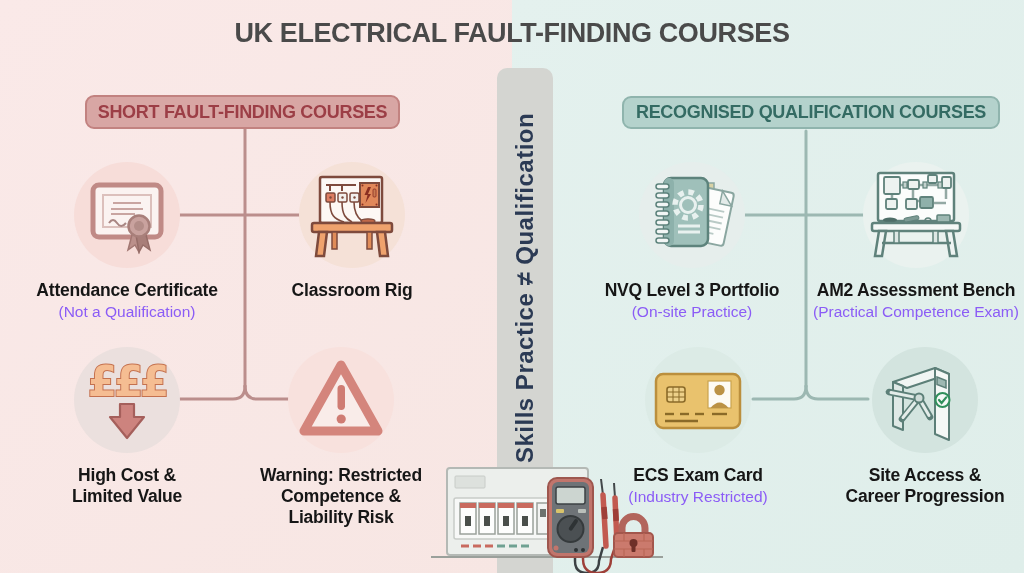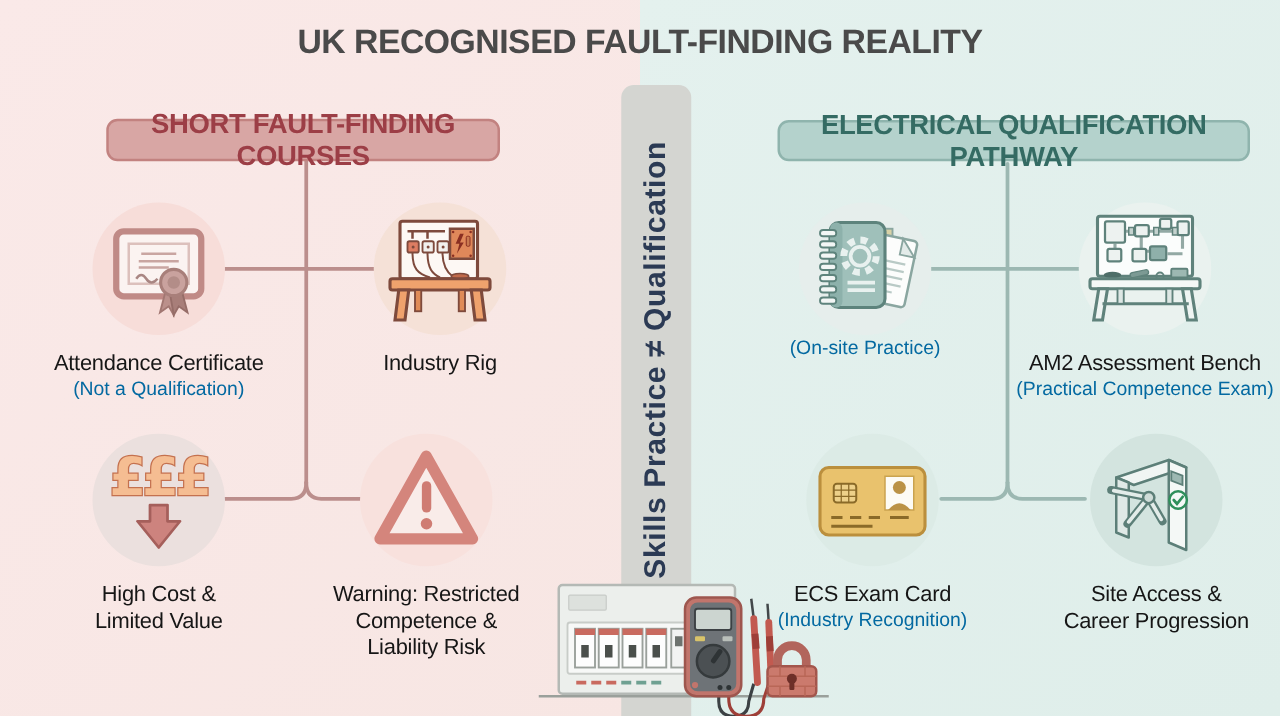--- a/index.html
+++ b/index.html
@@ -20,48 +20,48 @@
     background:#d4d5d1;border-radius:10px 10px 0 0;z-index:1;
   }
   .divider-text{
     position:absolute;left:0;top:0;width:100%;height:440px;
     display:flex;align-items:center;justify-content:center;
     writing-mode:vertical-rl;transform:rotate(180deg);
     font-size:24px;font-weight:700;color:#2b3a54;letter-spacing:0.5px;
   }
   .hdr{
     position:absolute;box-sizing:border-box;text-align:center;
-    border-radius:9px;font-weight:700;font-size:22px;letter-spacing:-0.3px;
+    border-radius:9px;font-weight:700;font-size:18px;letter-spacing:-0.3px;
     display:flex;align-items:center;justify-content:center;z-index:3;
   }
   .hdr-left{left:85px;top:95px;width:315px;height:34px;
     background:#d8a6a4;border:2px solid #c28280;color:#9c3e46;}
   .hdr-right{left:622px;top:96px;width:378px;height:33px;
     background:#b4d2cc;border:2px solid #8fb4ad;color:#346b63;}
   .connectors{position:absolute;left:0;top:0;z-index:2;pointer-events:none;}
   .item{position:absolute;width:240px;text-align:center;z-index:3;}
   .circle{width:106px;height:106px;border-radius:50%;margin:0 auto;
     display:flex;align-items:center;justify-content:center;}
   .circ-cert{background:#f7ddd9}.circ-rig{background:#f5e1d7}
   .circ-pound{background:#ebe0de}.circ-warn{background:#f8e1dd}
   .circ-port{background:#e6eeec}.circ-am2{background:#eaf2ef}
   .circ-ecs{background:#dcebe6}.circ-turn{background:#d3e4df}
-  .label{margin-top:12px;font-size:17.5px;font-weight:400;color:#161616;
+  .label{margin-top:12px;font-size:17.5px;font-weight:700;color:#161616;
     line-height:21px;white-space:pre-line;letter-spacing:-0.2px;}
-  .sub{font-size:15.5px;color:#0369a1;line-height:20px;margin-top:1px;}
+  .sub{font-size:15.5px;color:#8b5cf6;line-height:20px;margin-top:1px;}
   .footer-art{position:absolute;left:425px;top:445px;z-index:4;}
 </style>
 </head>
 <body>
 
 <div class="canvas">
   <div class="bg-left"></div>
   <div class="bg-right"></div>
 
-  <div class="title">UK RECOGNISED FAULT-FINDING REALITY</div>
+  <div class="title">UK ELECTRICAL FAULT-FINDING COURSES</div>
 
   <svg class="connectors" width="1024" height="573">
     <g fill="none" stroke="#bb8e8c" stroke-width="3" stroke-linecap="round">
       <path d="M245 129 V386"></path>
       <path d="M180 215 H299"></path>
       <path d="M180 399 H233 Q245 399 245 386"></path>
       <path d="M245 386 Q245 399 257 399 H299"></path>
     </g>
     <g fill="none" stroke="#9cb8b2" stroke-width="3" stroke-linecap="round">
       <path d="M806 131 V386"></path>
@@ -69,21 +69,21 @@
       <path d="M753 399 H794 Q806 399 806 386"></path>
       <path d="M806 386 Q806 399 818 399 H868"></path>
     </g>
   </svg>
 
   <div class="divider-bar">
     <div class="divider-text">Skills Practice ≠ Qualification</div>
   </div>
 
   <div class="hdr hdr-left">SHORT FAULT-FINDING COURSES</div>
-  <div class="hdr hdr-right">ELECTRICAL QUALIFICATION PATHWAY</div>
+  <div class="hdr hdr-right">RECOGNISED QUALIFICATION COURSES</div>
 
   <div class="item" style="left:7px;top:162px">
     <div class="circle circ-cert">
       <svg width="104" height="104" viewBox="0 0 104 104">
         <rect x="18" y="22" width="68" height="52" rx="6" fill="#fbf3f1" stroke="#c08a86" stroke-width="5"></rect>
         <rect x="28" y="32" width="48" height="32" fill="none" stroke="#dcc0bc" stroke-width="2"></rect>
         <line x1="38" y1="40" x2="66" y2="40" stroke="#c9a5a1" stroke-width="2"></line>
         <line x1="36" y1="46" x2="68" y2="46" stroke="#c9a5a1" stroke-width="2"></line>
         <line x1="36" y1="51" x2="60" y2="51" stroke="#c9a5a1" stroke-width="2"></line>
         <path d="M34 60 q4 -6 8 0 t9 0" fill="none" stroke="#a98683" stroke-width="2"></path>
@@ -119,21 +119,21 @@
         <circle cx="62.5" cy="41.5" r="1" fill="#8a2f22"></circle>
           <circle cx="76.5" cy="41.5" r="1" fill="#8a2f22"></circle>
         <ellipse cx="68" cy="58" rx="7" ry="2.2" fill="#c06a4a" stroke="#7e4a3c" stroke-width="1.2"></ellipse>
         <rect x="12" y="60" width="80" height="9" rx="2" fill="#efa26d" stroke="#7e4a3c" stroke-width="2.5"></rect>
         <polygon points="19,69 27,69 24,93 16,93" fill="#efa26d" stroke="#7e4a3c" stroke-width="2.5"></polygon>
         <polygon points="77,69 85,69 88,93 80,93" fill="#efa26d" stroke="#7e4a3c" stroke-width="2.5"></polygon>
         <rect x="32" y="69" width="5" height="17" fill="#e08c58" stroke="#7e4a3c" stroke-width="1.5"></rect>
         <rect x="67" y="69" width="5" height="17" fill="#e08c58" stroke="#7e4a3c" stroke-width="1.5"></rect>
       </svg>
     </div>
-    <div class="label">Industry Rig</div>
+    <div class="label">Classroom Rig</div>
   </div>
 
   <div class="item" style="left:7px;top:347px">
     <div class="circle circ-pound">
       <svg width="104" height="104" viewBox="0 0 104 104">
         <text x="52" y="48" text-anchor="middle" font-family="DejaVu Sans, Liberation Sans, sans-serif" font-size="42" font-weight="bold" fill="#f5bd92" stroke="#c4714f" stroke-width="2" paint-order="stroke" letter-spacing="-3">£££</text>
         <path d="M45 56 h14 v13 h10 l-17 21 -17 -21 h10 z" fill="#cd837e" stroke="#a55f5b" stroke-width="2.2" stroke-linejoin="round"></path>
       </svg>
     </div>
     <div class="label">High Cost &amp;
@@ -179,20 +179,21 @@
           <rect x="16" y="57" width="13" height="5" rx="2.5"></rect>
             <rect x="16" y="66" width="13" height="5" rx="2.5"></rect>
           <rect x="16" y="75" width="13" height="5" rx="2.5"></rect>
         </g>
         <circle cx="48" cy="42" r="13" fill="none" stroke="#e8f1ef" stroke-width="5.5" stroke-dasharray="5.5 4.7"></circle>
         <circle cx="48" cy="42" r="7.5" fill="none" stroke="#e8f1ef" stroke-width="3"></circle>
         <line x1="38" y1="63" x2="60" y2="63" stroke="#e8f1ef" stroke-width="3"></line>
         <line x1="38" y1="69" x2="60" y2="69" stroke="#e8f1ef" stroke-width="3"></line>
       </svg>
     </div>
+    <div class="label">NVQ Level 3 Portfolio</div>
     <div class="sub">(On-site Practice)</div>
   </div>
 
   <div class="item" style="left:796px;top:162px">
     <div class="circle circ-am2">
       <svg width="104" height="104" viewBox="0 0 104 104">
         <rect x="14" y="10" width="76" height="48" rx="2" fill="#fbfdfc" stroke="#5f827b" stroke-width="2.5"></rect>
         <g stroke="#93a9a4" stroke-width="2.5" fill="none">
           <path d="M34 22 H80 M49 22 V38 M49 38 H58 M82 22 V36 M70 40 H82 M28 32 V36"></path>
         </g>
@@ -238,21 +239,21 @@
         <g stroke="#8a6a28" stroke-width="2.4">
           <line x1="19" y1="66" x2="28" y2="66"></line>
             <line x1="34" y1="66" x2="43" y2="66"></line>
           <line x1="49" y1="66" x2="58" y2="66"></line>
             <line x1="66" y1="66" x2="81" y2="66"></line>
           <line x1="19" y1="73" x2="52" y2="73"></line>
         </g>
       </svg>
     </div>
     <div class="label">ECS Exam Card</div>
-    <div class="sub">(Industry Recognition)</div>
+    <div class="sub">(Industry Restricted)</div>
   </div>
 
   <div class="item" style="left:805px;top:347px">
     <div class="circle circ-turn">
       <svg width="104" height="104" viewBox="0 0 104 104">
         <polygon points="20,34 62,20 76,26 34,40" fill="#f0f5f3" stroke="#5c7f78" stroke-width="2" stroke-linejoin="round"></polygon>
         <polygon points="20,34 30,38 30,82 20,78" fill="#dfe9e6" stroke="#5c7f78" stroke-width="2" stroke-linejoin="round"></polygon>
         <polygon points="62,20 76,26 76,92 62,86" fill="#f4f8f6" stroke="#5c7f78" stroke-width="2" stroke-linejoin="round"></polygon>
         <polygon points="64,29 73,32.5 73,40 64,36.5" fill="#9db8b2" stroke="#5c7f78" stroke-width="1.5"></polygon>
         <g stroke="#5c7f78" stroke-width="6.5" stroke-linecap="round">

